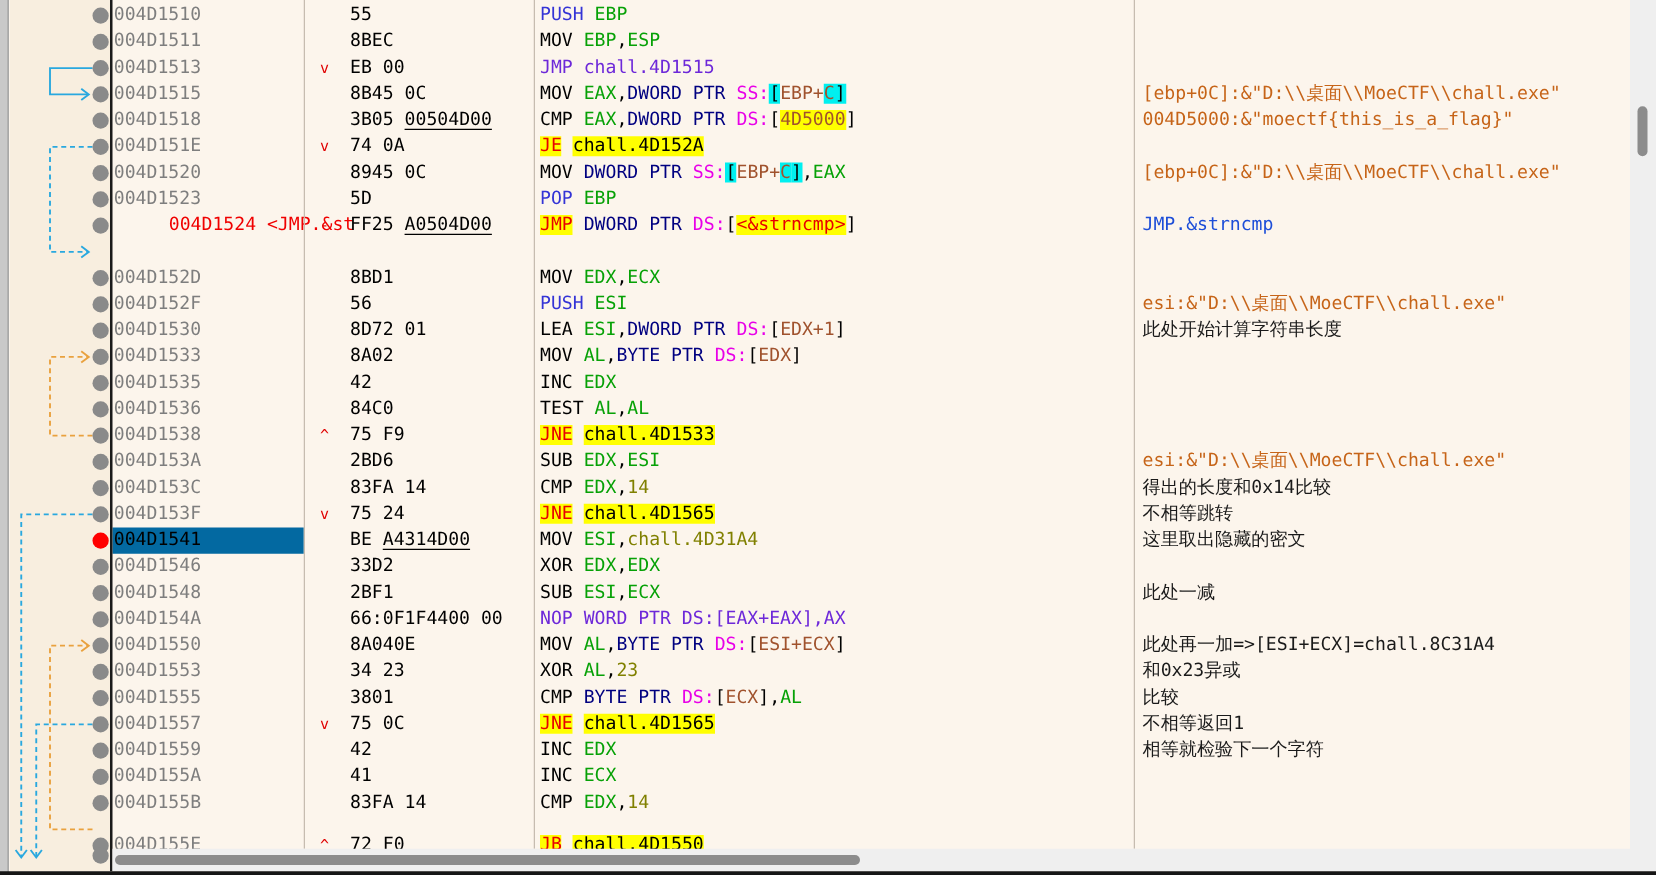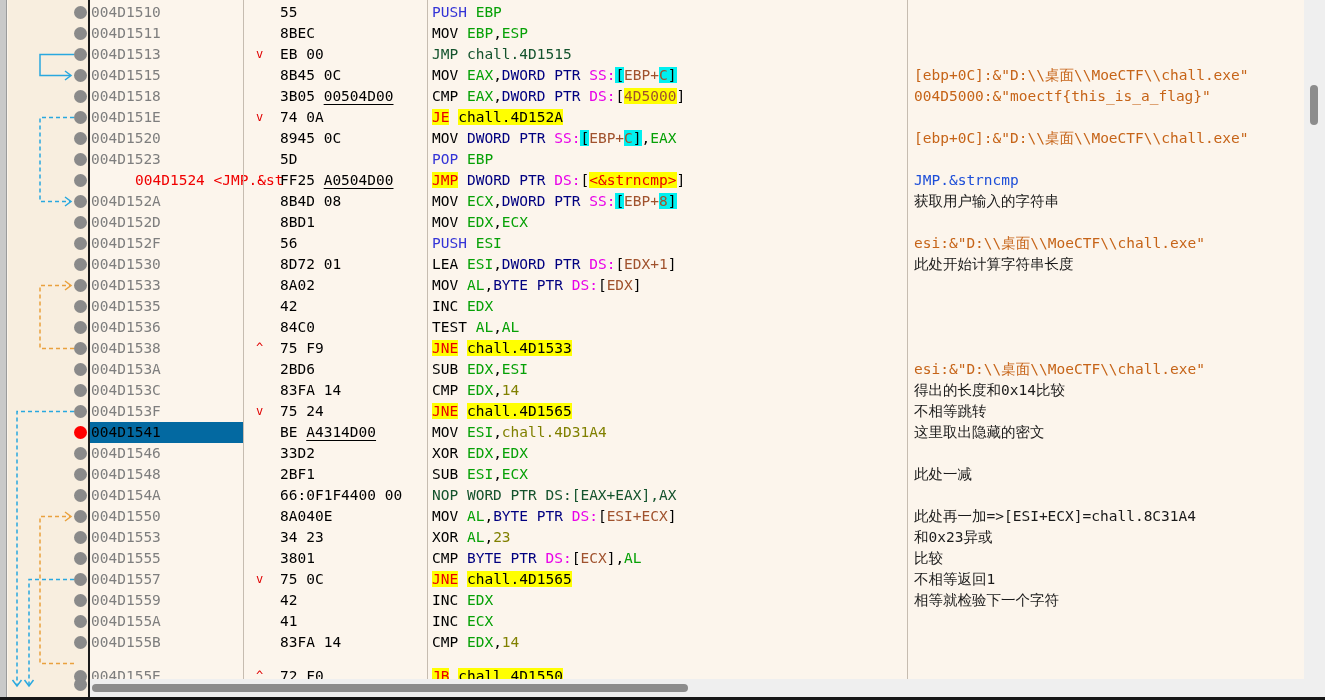--- a/index.html
+++ b/index.html
@@ -18,21 +18,21 @@
   .mark{left:256px;color:#E00000;font-size:12px;}
   .bytes{left:280px;color:#000;}
   .u{text-decoration:underline;text-underline-offset:3px;}
   .instr{left:432px;}
   .cmt{left:914px;width:390px;overflow:hidden;}
   .c-auto{color:#C66418;}
   .c-label{color:#1d4ed8;}
   .c-user{color:#1A1A1A;}
   .dot{position:absolute;left:74px;top:4px;width:13px;height:13px;border-radius:50%;background:#8A8A8A;}
   .dot.red{background:#FF0000;}
-  .t-stk{color:#3434D6}.t-mn{color:#000}.t-gray{color:#14532d}.t-reg{color:#06A106}
+  .t-stk{color:#3434D6}.t-mn{color:#000}.t-gray{color:#6d28d9}.t-reg{color:#06A106}
   .t-pl{color:#000}.t-size{color:#000080}.t-seg{color:#E800E8}.t-mem{color:#A0522D}
   .t-num{color:#808000}
   .t-jy{color:#E80000;background:#FFFF00}
   .t-tgty{color:#000;background:#FFFF00}
   .t-hlc{color:#000;background:#00F0F0}
   .t-memhlc{color:#A0522D;background:#00F0F0}
   .t-memyel{color:#A0522D;background:#FFFF00}
   #arrows{position:absolute;left:0;top:0;pointer-events:none;}
   .vsb{position:absolute;left:1304px;top:0;width:21px;height:697px;background:#EFEFEF;}
   .vthumb{position:absolute;left:6px;top:85px;width:8px;height:40px;background:#8C8C8C;border-radius:4px;}
@@ -117,27 +117,20 @@
         <div class="cell instr"><span class="t-stk">POP </span><span class="t-reg">EBP</span></div>
       </div>
       <div class="row" style="top: 170px;">
         <div class="cell addr red">004D1524 &lt;JMP.&amp;st</div>
         <div class="dot"></div>
         <div class="cell mark">-</div>
         <div class="cell bytes"><span>FF25 </span><span class="u">A0504D00</span></div>
         <div class="cell instr"><span class="t-jy">JMP</span><span class="t-pl"> </span><span class="t-size">DWORD PTR </span><span class="t-seg">DS:</span><span class="t-pl">[</span><span class="t-jy">&lt;&amp;strncmp&gt;</span><span class="t-pl">]</span></div>
         <div class="cell cmt c-label">JMP.&amp;strncmp</div>
       </div>
-      <div class="row" style="top: 191px;">
-        <div class="cell addr">004D152A</div>
-        <div class="dot"></div>
-        <div class="cell bytes"><span>8B4D 08</span></div>
-        <div class="cell instr"><span class="t-mn">MOV </span><span class="t-reg">ECX</span><span class="t-pl">,</span><span class="t-size">DWORD PTR </span><span class="t-seg">SS:</span><span class="t-hlc">[</span><span class="t-mem">EBP+</span><span class="t-memhlc">8</span><span class="t-hlc">]</span></div>
-        <div class="cell cmt c-user">获取用户输入的字符串</div>
-      </div>
       <div class="row" style="top: 212px;">
         <div class="cell addr">004D152D</div>
         <div class="dot"></div>
         <div class="cell bytes"><span>8BD1</span></div>
         <div class="cell instr"><span class="t-mn">MOV </span><span class="t-reg">EDX</span><span class="t-pl">,</span><span class="t-reg">ECX</span></div>
       </div>
       <div class="row" style="top: 233px;">
         <div class="cell addr">004D152F</div>
         <div class="dot"></div>
         <div class="cell bytes"><span>56</span></div>

